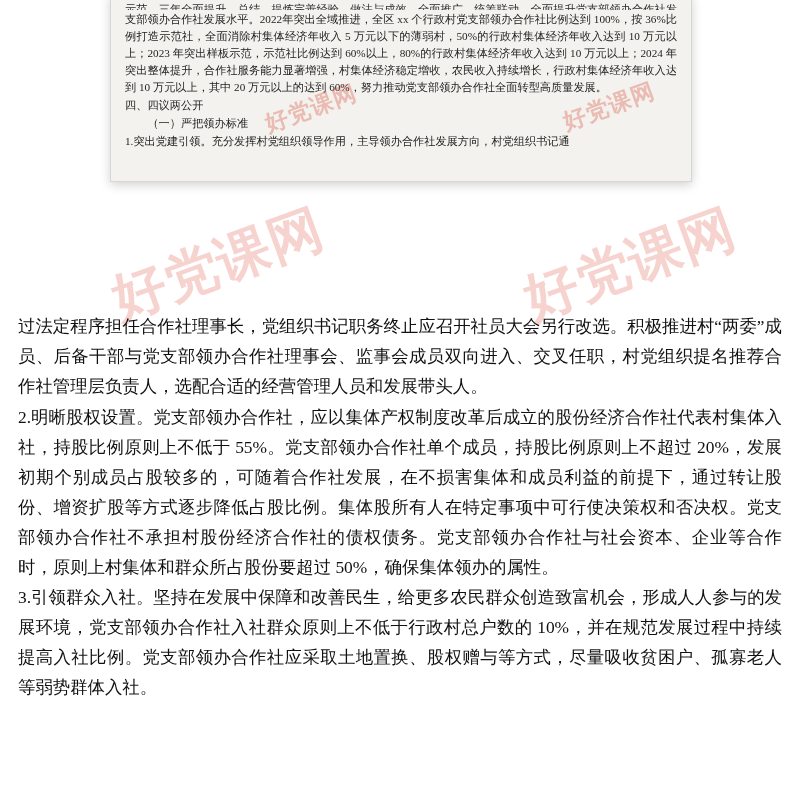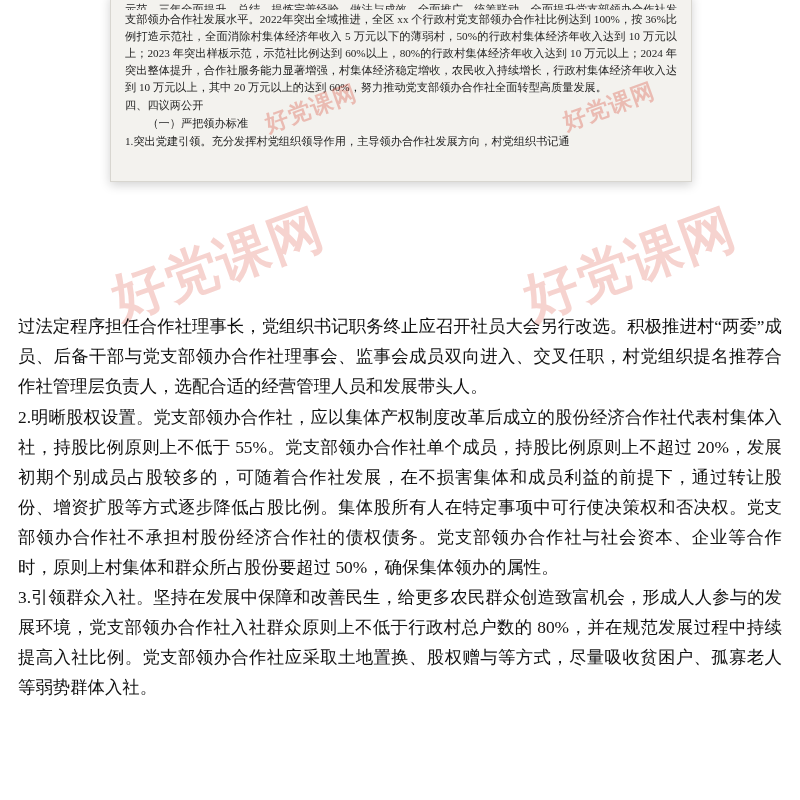--- a/index.html
+++ b/index.html
@@ -109,14 +109,14 @@
   <div class="wm wm-card-2">好党课网</div>
   <div class="preview-fade"></div>
 </div>
 
 <div class="wm wm-page-1">好党课网</div>
 <div class="wm wm-page-2">好党课网</div>
 
 <div class="body-text">
   <p class="hang">过法定程序担任合作社理事长，党组织书记职务终止应召开社员大会另行改选。积极推进村“两委”成员、后备干部与党支部领办合作社理事会、监事会成员双向进入、交叉任职，村党组织提名推荐合作社管理层负责人，选配合适的经营管理人员和发展带头人。</p>
   <p class="hang">2.明晰股权设置。党支部领办合作社，应以集体产权制度改革后成立的股份经济合作社代表村集体入社，持股比例原则上不低于 55%。党支部领办合作社单个成员，持股比例原则上不超过 20%，发展初期个别成员占股较多的，可随着合作社发展，在不损害集体和成员利益的前提下，通过转让股份、增资扩股等方式逐步降低占股比例。集体股所有人在特定事项中可行使决策权和否决权。党支部领办合作社不承担村股份经济合作社的债权债务。党支部领办合作社与社会资本、企业等合作时，原则上村集体和群众所占股份要超过 50%，确保集体领办的属性。</p>
-  <p class="hang">3.引领群众入社。坚持在发展中保障和改善民生，给更多农民群众创造致富机会，形成人人参与的发展环境，党支部领办合作社入社群众原则上不低于行政村总户数的 80%，并在规范发展过程中持续提高入社比例。党支部领办合作社应采取土地置换、股权赠与等方式，尽量吸收贫困户、孤寡老人等弱势群体入社。</p>
+  <p class="hang">3.引领群众入社。坚持在发展中保障和改善民生，给更多农民群众创造致富机会，形成人人参与的发展环境，党支部领办合作社入社群众原则上不低于行政村总户数的 10%，并在规范发展过程中持续提高入社比例。党支部领办合作社应采取土地置换、股权赠与等方式，尽量吸收贫困户、孤寡老人等弱势群体入社。</p>
 </div>
 
 </body></html>

